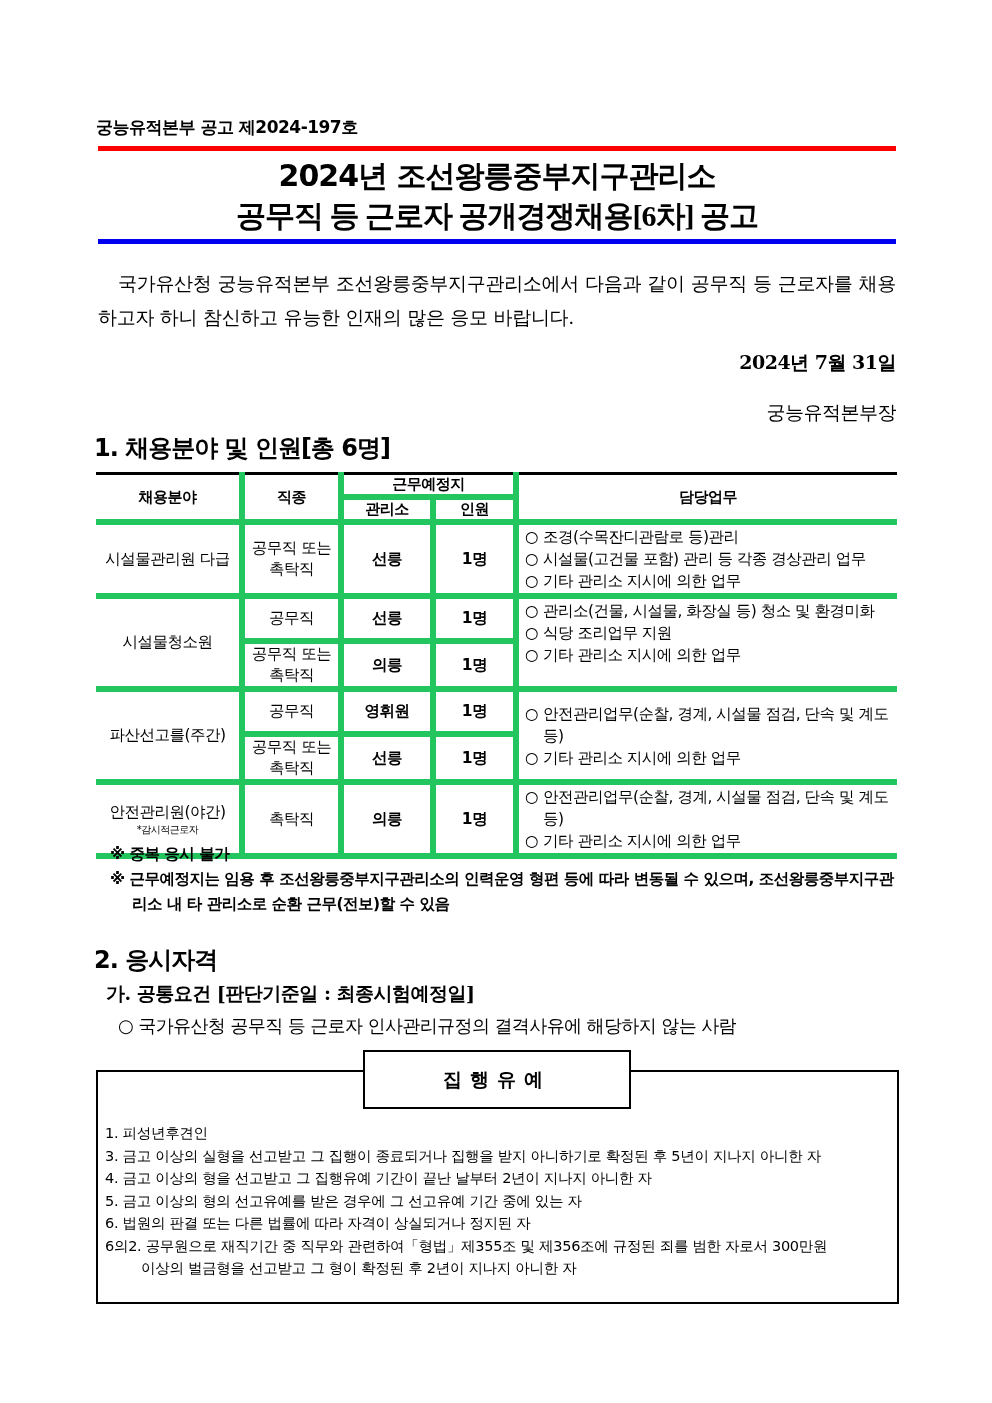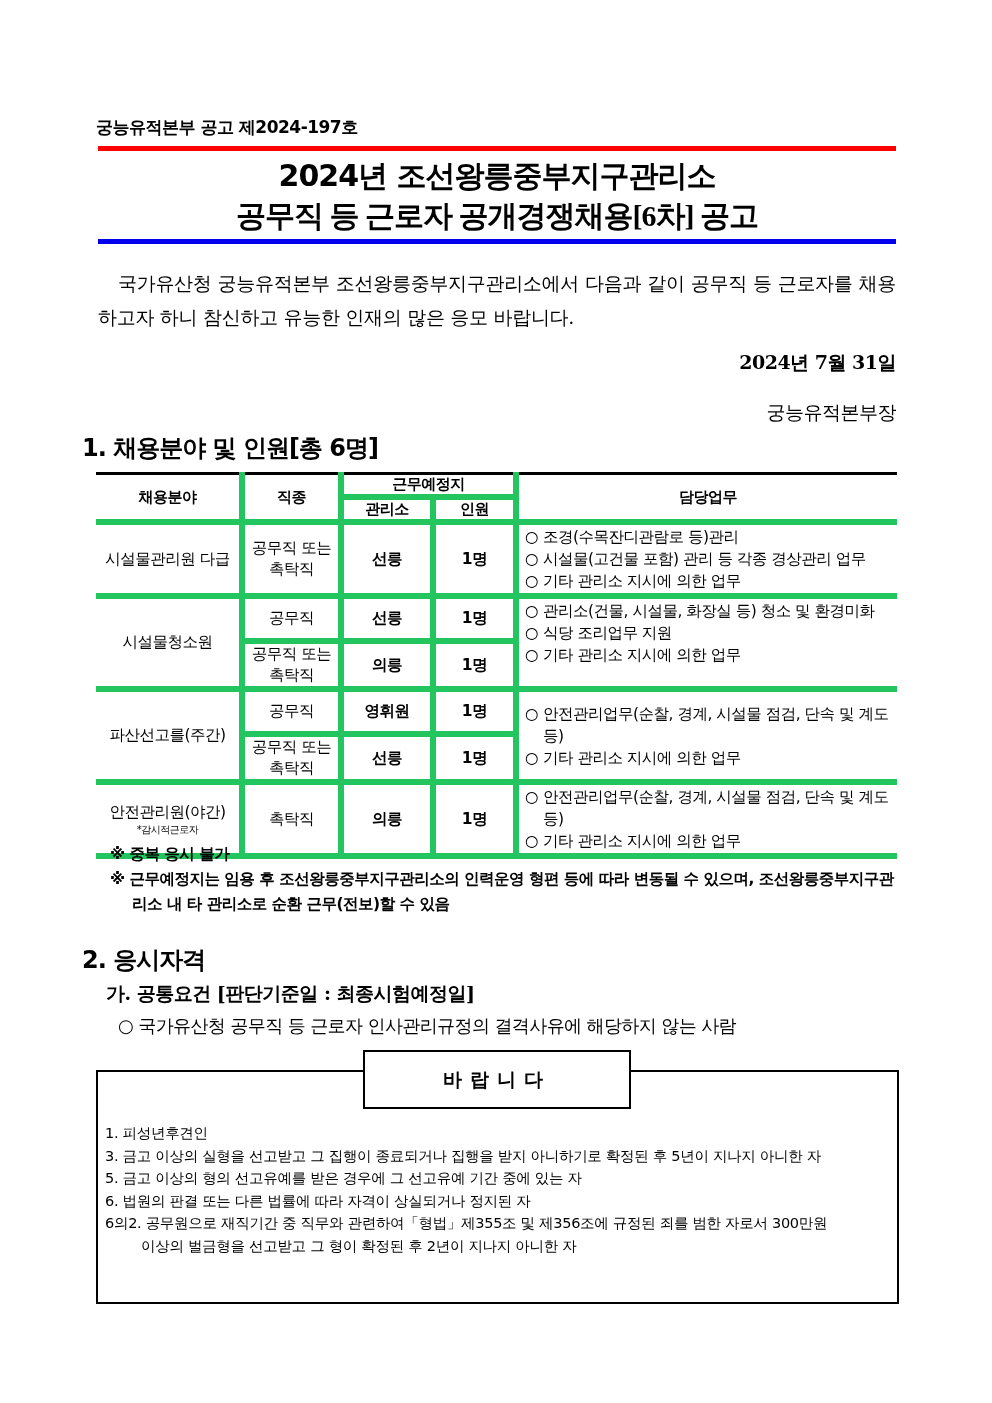--- a/index.html
+++ b/index.html
@@ -8,21 +8,21 @@
   .notice-no { left: 96px; top: 116px; font-size: 17px; font-weight: bold; letter-spacing: -0.5px; }
   .rule { left: 98px; width: 798px; height: 5px; }
   .rule-red { top: 146px; background: #ff0000; }
   .rule-blue { top: 239px; background: #0000ee; }
   .title { left: 98px; width: 798px; text-align: center; font-size: 30px; font-weight: bold; letter-spacing: -1px; }
   .title1 { top: 156px; }
   .title2 { top: 196px; font-family: Liberation Serif, serif; }
   .intro { left: 98px; width: 798px; top: 266px; font-family: "DejaVu Serif", serif; font-size: 19px; line-height: 34px; text-align: justify; text-indent: 20px; letter-spacing: -0.3px; }
   .date { right: 96px; top: 350px; font-family: "DejaVu Serif", serif; font-size: 19px; font-weight: bold; letter-spacing: -0.5px; }
   .issuer { right: 96px; top: 400px; font-family: "DejaVu Serif", serif; font-size: 19px; letter-spacing: -0.5px; }
-  .h1 { left: 82px; font-size: 24px; font-weight: bold; letter-spacing: -1px; }
+  .h1 { left: 94px; font-size: 24px; font-weight: bold; letter-spacing: -1px; }
   .h1-s1 { top: 432px; }
   .h1-s2 { top: 944px; }
 
   table.recruit { position: absolute; left: 96px; top: 472px; width: 801px; border-collapse: collapse; font-size: 15.5px; letter-spacing: -0.5px; }
   table.recruit td, table.recruit th { border: 6px solid #22c55e; padding: 0 4px; text-align: center; vertical-align: middle; }
   table.recruit tr > *:first-child { border-left: none; }
   table.recruit tr > *:last-child { border-right: none; }
   table.recruit thead tr:first-child > * { border-top: 3px solid #000; }
   table.recruit thead th { font-weight: bold; font-size: 15px; }
   table.recruit tbody tr:first-child > * { border-top: 3px double #000; }
@@ -148,21 +148,22 @@
 <div class="abs notes notes1">
   <div class="n">※ 중복 응시 불가</div>
   <div class="n">※ 근무예정지는 임용 후 조선왕릉중부지구관리소의 인력운영 형편 등에 따라 변동될 수 있으며, 조선왕릉중부지구관리소 내 타 관리소로 순환 근무(전보)할 수 있음</div>
 </div>
 
 <div class="abs h1 h1-s2">2. 응시자격</div>
 <div class="abs sub-head">가. 공통요건 [판단기준일 : 최종시험예정일]</div>
 <div class="abs sub-item">○  국가유산청 공무직 등 근로자 인사관리규정의 결격사유에 해당하지 않는 사람</div>
 
 <div class="abs box"></div>
-<div class="abs box-label">바랍니다</div>
+<div class="abs box-label">집행유예</div>
 <div class="abs box-list">
   <div class="li">1. 피성년후견인</div>
   <div class="li">3. 금고 이상의 실형을 선고받고 그 집행이 종료되거나 집행을 받지 아니하기로 확정된 후 5년이 지나지 아니한 자</div>
+  <div class="li">4. 금고 이상의 형을 선고받고 그 집행유예 기간이 끝난 날부터 2년이 지나지 아니한 자</div>
   <div class="li">5. 금고 이상의 형의 선고유예를 받은 경우에 그 선고유예 기간 중에 있는 자</div>
   <div class="li">6. 법원의 판결 또는 다른 법률에 따라 자격이 상실되거나 정지된 자</div>
   <div class="li">6의2. 공무원으로 재직기간 중 직무와 관련하여「형법」제355조 및 제356조에 규정된 죄를 범한 자로서 300만원</div>
   <div class="li cont">이상의 벌금형을 선고받고 그 형이 확정된 후 2년이 지나지 아니한 자</div>
 </div>
 
 </body></html>

